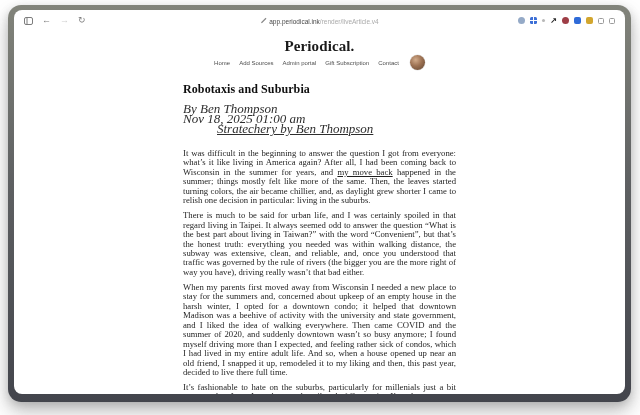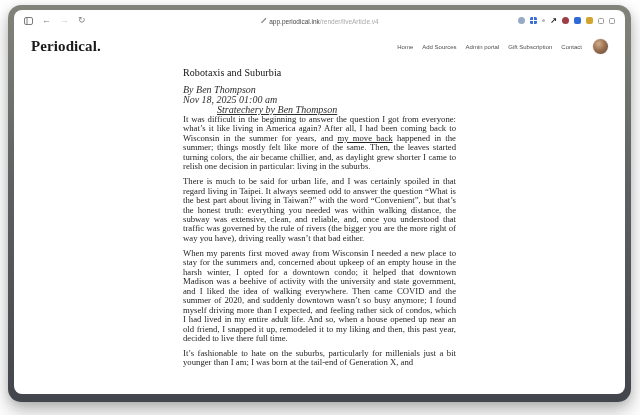--- a/index.html
+++ b/index.html
@@ -34,41 +34,41 @@
   .ext.square{border-radius:2px;}
   .ext.dot{width:3px;height:3px;border-radius:50%;}
   .ext.grid{
     border-radius:1.5px;
     background-image:linear-gradient(#fff,#fff),linear-gradient(#fff,#fff);
     background-size:1px 7px,7px 1px;background-position:center,center;background-repeat:no-repeat;
   }
   .ext.arrow{width:auto;height:auto;font-size:8px;font-weight:bold;line-height:1;}
   .ext.outline{background:transparent;border:1px solid #9b9b9b;border-radius:1.5px;width:6px;height:6px;box-sizing:border-box;}
   
-  .siteheader{display:flex;align-items:center;justify-content:space-between;padding:7px 17px 5px;}
+  .siteheader{display:flex;align-items:center;justify-content:space-between;padding:7px 17px 5px;flex-direction:column;}
   .wordmark{
     font-family:"Liberation Serif","DejaVu Serif",serif;font-weight:700;font-size:15px;
     color:#1a1a1a;letter-spacing:.1px;cursor:pointer;
   }
   .nav{display:flex;align-items:center;gap:9px;font-size:6px;color:#4f4f4f;}
   .nav .nav-link{cursor:pointer;white-space:nowrap;}
   .avatar{
     width:15px;height:15px;border-radius:50%;margin-left:2px;cursor:pointer;
     background:radial-gradient(circle at 38% 32%,#d2ab8a 0%,#9c7152 45%,#5f4430 100%);
     box-shadow:0 0 0 .5px #e0e0e0;
   }
   
   .article{
     width:273px;margin:7px auto 0;color:#1f1f1f;
     font-family:"Liberation Serif","DejaVu Serif",serif;
   }
-  .article h1{font-size:10px;font-weight:400;color:#0f0f0f;margin:0 0 7px;letter-spacing:.1px;}
-  .meta{font-style:italic;font-size:10px;line-height:10px;color:#2e2e2e;}
+  .article h1{font-size:12px;font-weight:700;color:#0f0f0f;margin:0 0 7px;letter-spacing:.1px;}
+  .meta{font-style:italic;font-size:13px;line-height:10px;color:#2e2e2e;}
   .meta .src{text-decoration:underline;cursor:pointer;display:inline-block;margin-left:34px;}
-  .bodytext{}
+  .bodytext{margin-top:15px;}
   .bodytext p{font-size:8.7px;line-height:9.45px;text-align:justify;margin:0 0 5.5px;}
   .inline-link{text-decoration:underline;cursor:pointer;}
 </style>
 </head>
 <body>
 
 <div class="window">
   <div class="window-inner">
 
     <div class="toolbar">

